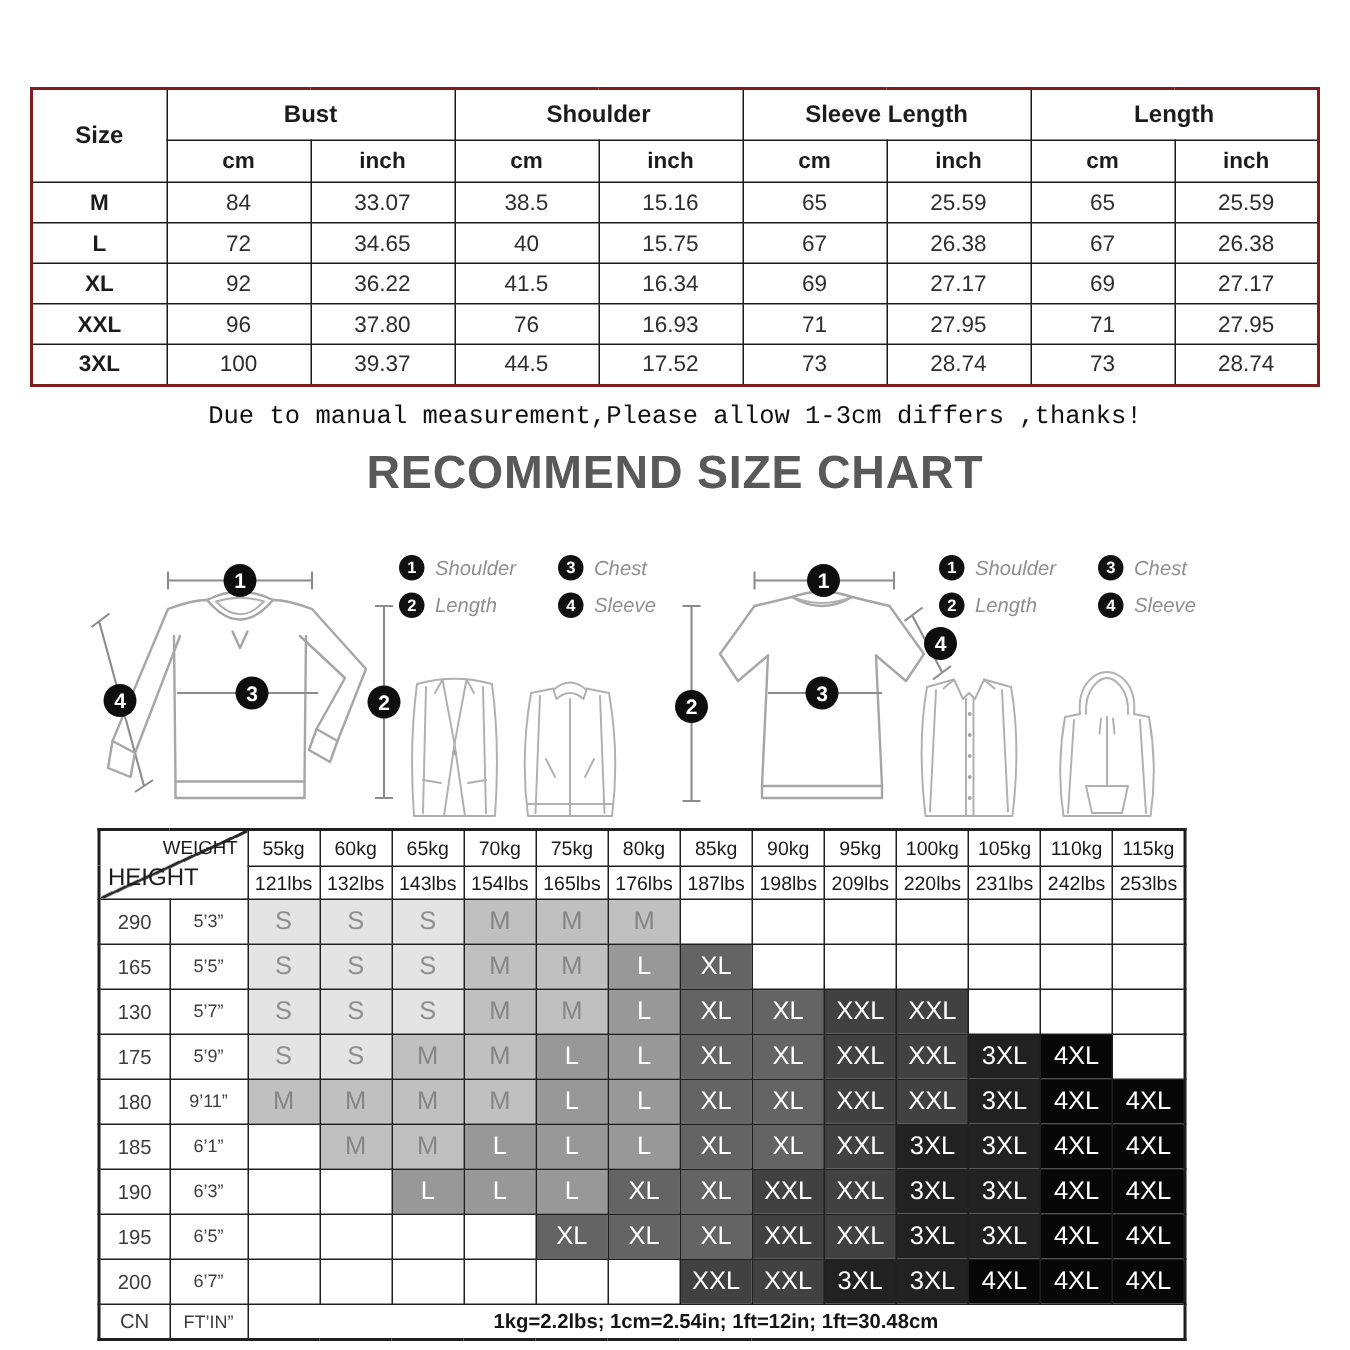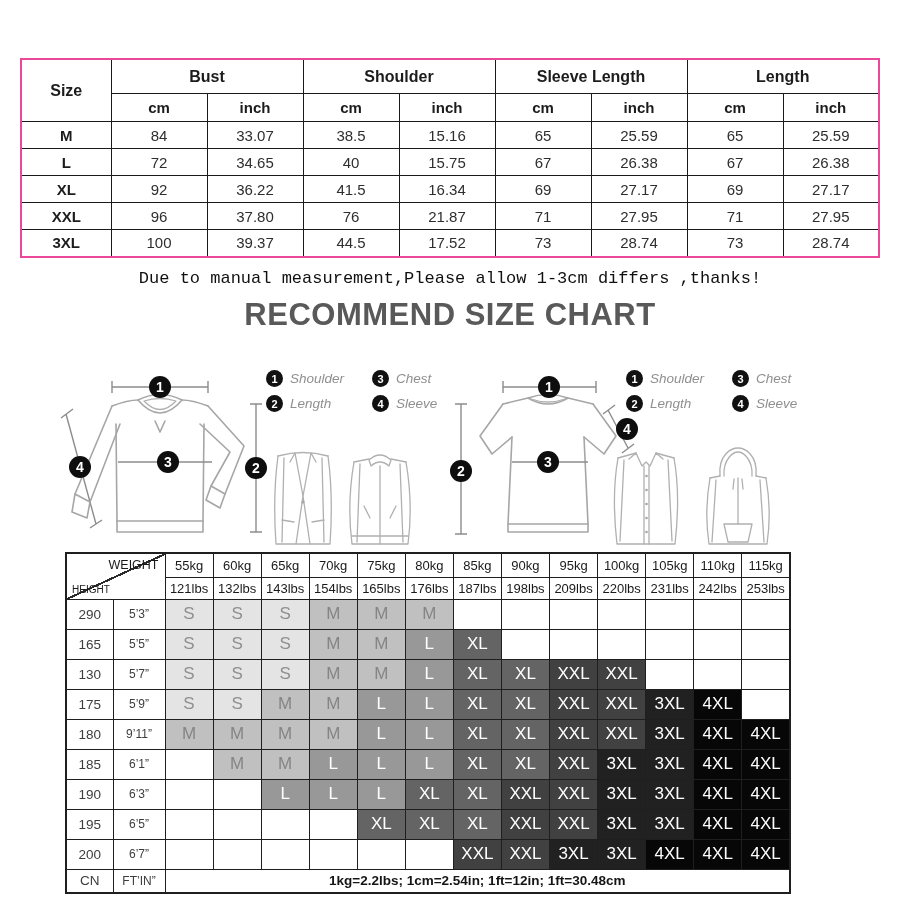--- a/index.html
+++ b/index.html
@@ -1,19 +1,19 @@
 <!DOCTYPE html>
 <html><head>
 <meta charset="utf-8">
 <style>
   html,body{margin:0;padding:0;background:#fff;}
   body{width:900px;height:900px;position:relative;font-family:"Liberation Sans",sans-serif;overflow:hidden;}
 
   
-  #mtable{position:absolute;left:20px;top:58px;width:860px;border-collapse:collapse;table-layout:fixed;border:2px solid #ec4899;}
+  #mtable{position:absolute;left:20px;top:58px;width:860px;border-collapse:collapse;table-layout:fixed;border:2px solid #7f1d1d;}
   #mtable th,#mtable td{border:1px solid #1a1a1a;text-align:center;padding:0;}
   #mtable thead tr.grp th{height:33px;font-size:16px;color:#1c1c1c;}
   #mtable thead tr.units th{height:27px;font-size:15px;color:#1c1c1c;}
   #mtable tbody th{font-size:15px;color:#1c1c1c;}
   #mtable tbody tr{height:27px;}
   #mtable tbody td{font-size:15px;font-weight:400;color:#2e2e2e;}
 
   
   #note{position:absolute;top:269px;left:0;width:100%;text-align:center;font-family:"Liberation Mono","DejaVu Sans Mono",monospace;font-size:17px;color:#101010;}
   #title{position:absolute;top:297px;left:0;width:100%;text-align:center;font-size:31px;font-weight:bold;color:#595959;letter-spacing:.5px;}
@@ -41,21 +41,21 @@
   #smatrix tr.bodyrow{height:30px;}
   #smatrix tr.footrow{height:24px;}
   #smatrix .kg,#smatrix .lbs{font-size:13px;color:#1a1a1a;}
   #smatrix .cn{font-size:13.5px;color:#3d3d3d;}
   #smatrix .ftin{font-size:12px;color:#3d3d3d;}
   #smatrix .sz{font-size:17px;letter-spacing:0;}
   #smatrix .conv{font-weight:bold;font-size:13.5px;color:#151515;}
   #smatrix .corner{position:relative;background:
      linear-gradient(to bottom right,transparent calc(50% - 1px),#2a2a2a calc(50% - 1px),#2a2a2a calc(50% + 1px),transparent calc(50% + 1px));}
   .wlab{position:absolute;top:4px;right:6px;font-size:12.5px;color:#1a1a1a;}
-  .hlab{position:absolute;bottom:4px;left:5px;font-size:10px;color:#1a1a1a;margin-top:40px;}
+  .hlab{position:absolute;bottom:4px;left:5px;font-size:16px;color:#1a1a1a;margin-top:40px;}
 </style>
 </head>
 <body>
 
 <table id="mtable">
   <colgroup>
       <col style="width:90px">
       <col>
       <col>
       <col>
@@ -116,21 +116,21 @@
         <td>69</td>
         <td>27.17</td>
         <td>69</td>
         <td>27.17</td>
       </tr>
       <tr>
         <th>XXL</th>
         <td>96</td>
         <td>37.80</td>
         <td>76</td>
-        <td>21.87</td>
+        <td>16.93</td>
         <td>71</td>
         <td>27.95</td>
         <td>71</td>
         <td>27.95</td>
       </tr>
       <tr>
         <th>3XL</th>
         <td>100</td>
         <td>39.37</td>
         <td>44.5</td>

